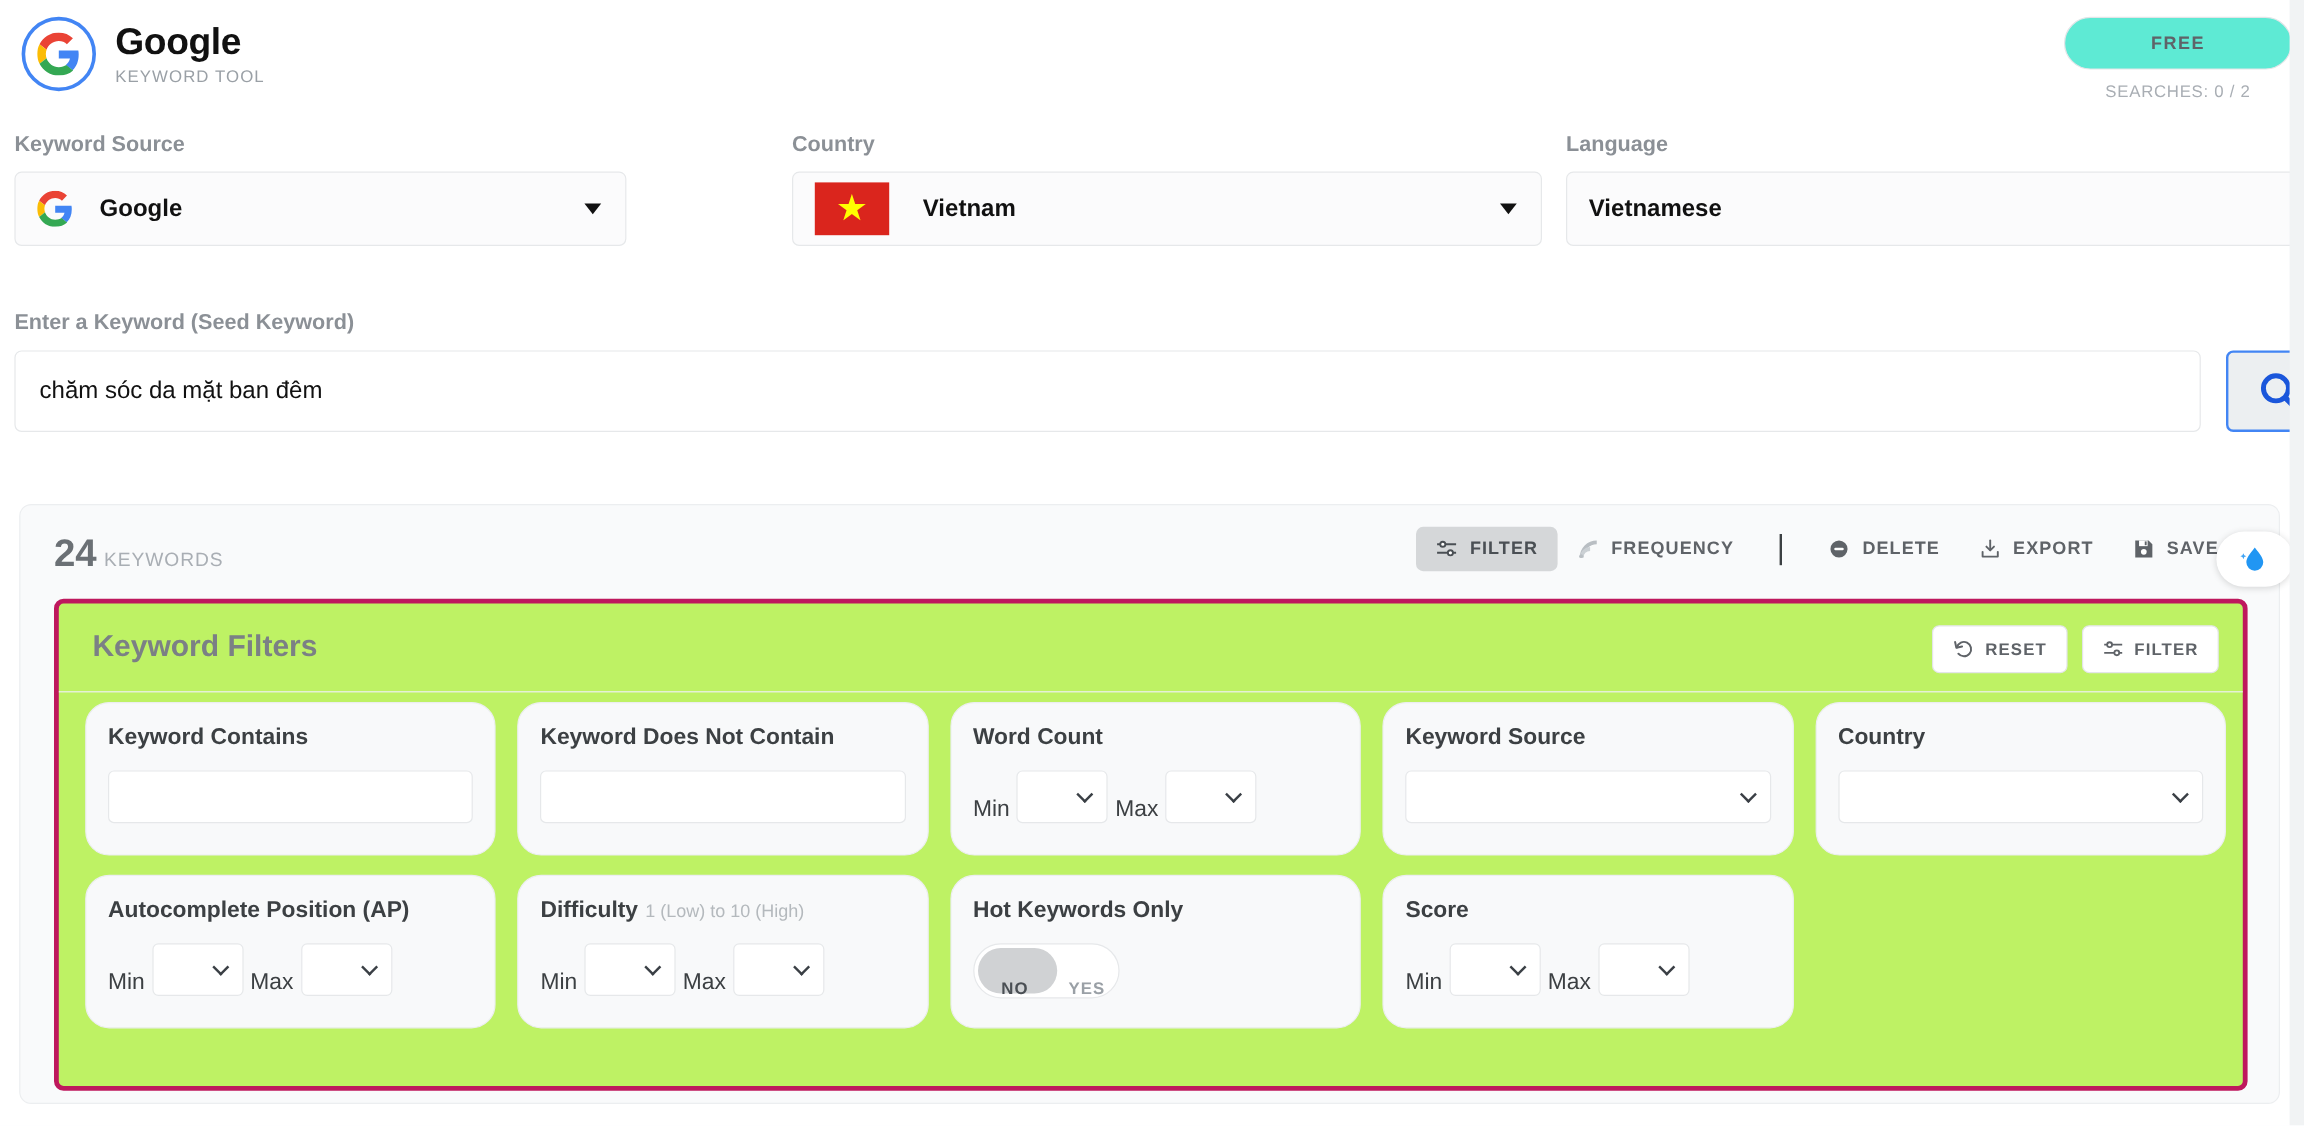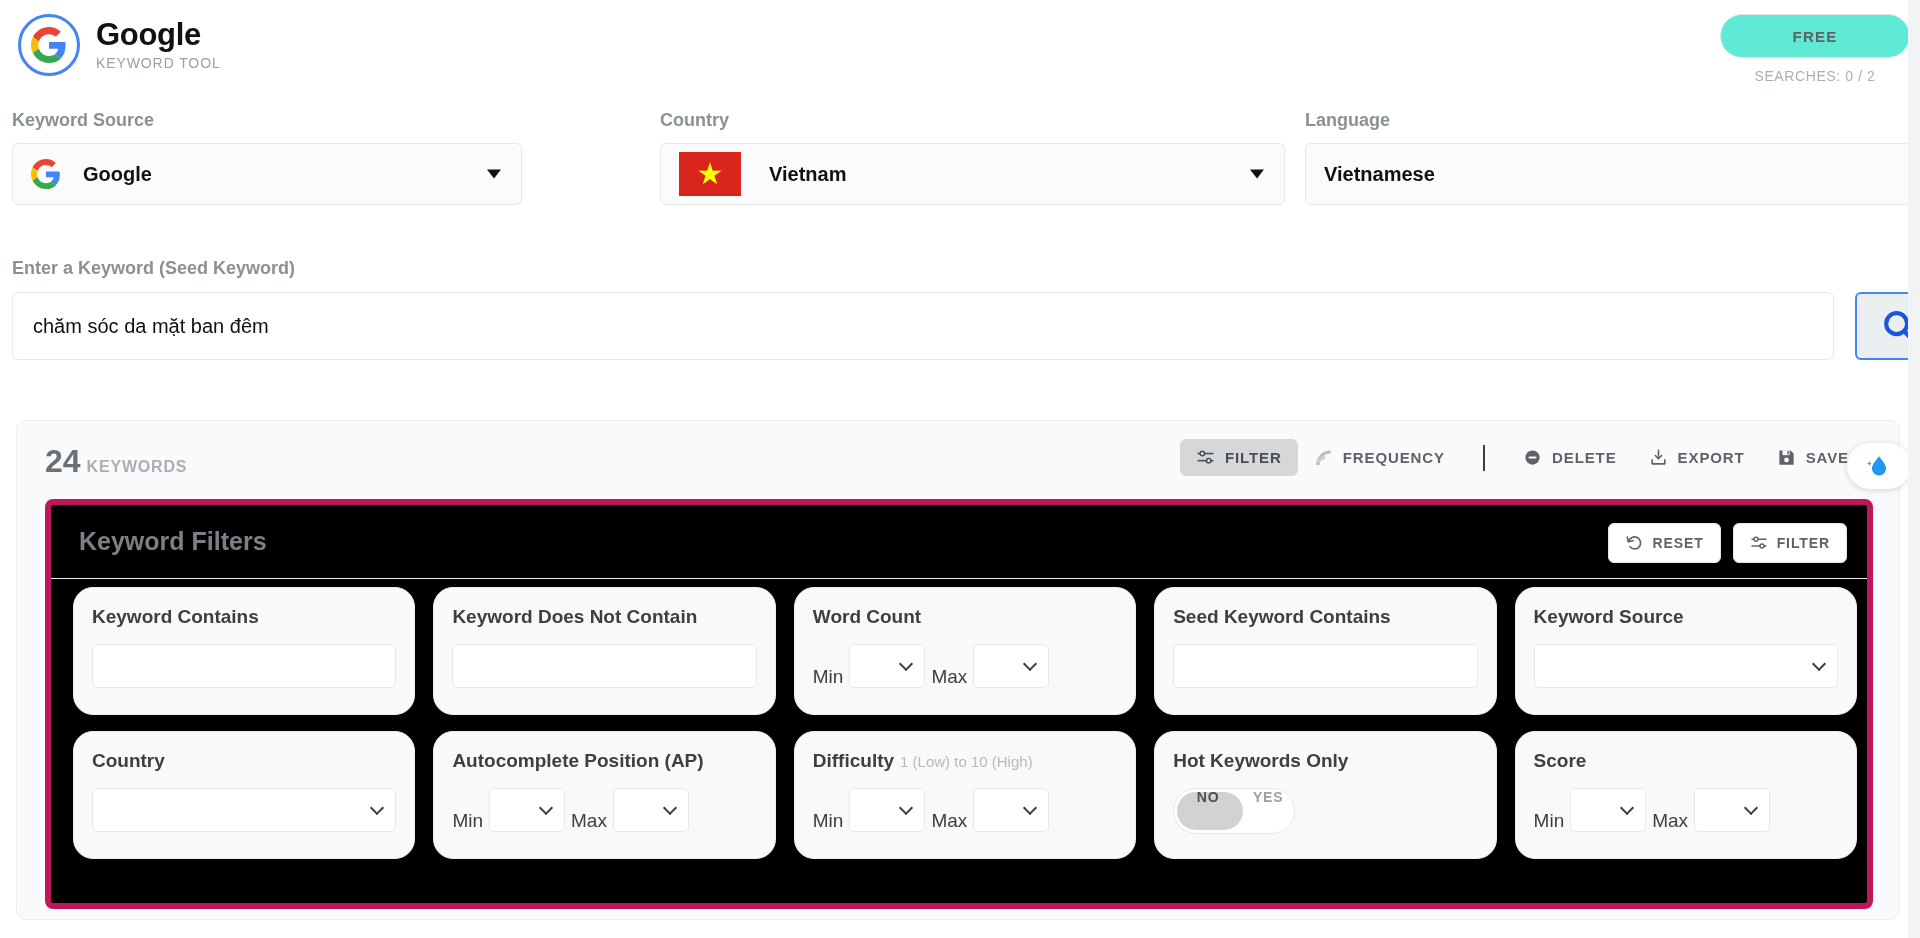--- a/index.html
+++ b/index.html
@@ -80,42 +80,42 @@
   }
   .search-btn svg { width: 38px; height: 38px; }
 
   
   .results-card {
     position: absolute; left: 16px; top: 420px; width: 1884px; height: 500px;
     background: #f9fafb; border: 1px solid #eceef0; border-radius: 10px;
   }
   .results-head { position: relative; height: 72px; }
   .kw-count { position: absolute; left: 28px; top: 22px; font-size: 32px; font-weight: bold; color: #6b7075; }
-  .kw-count small { font-size: 16px; font-weight: bold; color: #a9aeb4; letter-spacing: 0.8px; margin-left: 6px; text-align: right; }
+  .kw-count small { font-size: 16px; font-weight: normal; color: #a9aeb4; letter-spacing: 0.8px; margin-left: 6px; text-align: right; }
 
   .tools { position: absolute; right: 34px; top: 18px; display: flex; align-items: center; gap: 0px; }
   .tool {
     display: flex; align-items: center; gap: 10px; padding: 9px 16px; border-radius: 6px;
     font-size: 15px; font-weight: bold; letter-spacing: 0.9px; color: #5f6368; cursor: pointer;
   }
   .tool.active { background: #d5d7d9; color: #4a4f54; }
   .tool svg { width: 19px; height: 19px; flex: 0 0 auto; }
   .tool-divider { width: 2px; height: 26px; background: #3c4043; margin: 0 22px; }
 
   .drop-fab {
     position: absolute; right: -12px; top: 22px; width: 64px; height: 46px;
     background: #fff; border-radius: 23px; box-shadow: 0 1px 6px rgba(0,0,0,0.16);
     display: flex; align-items: center; justify-content: center; cursor: pointer;
   }
   .drop-fab svg { width: 26px; height: 26px; }
 
   
   .filters-panel {
     position: absolute; left: 28px; top: 78px; width: 1828px; height: 410px;
-    background: #000000; border: 6px solid #be185d; border-radius: 8px;
+    background: #bef264; border: 4px solid #be185d; border-radius: 8px;
   }
   .filters-head { position: relative; height: 74px; border-bottom: 1px solid #eef0f2; }
   .filters-title { position: absolute; left: 28px; top: 22px; font-size: 25px; font-weight: bold; color: #7b8085; }
   .filters-actions { position: absolute; right: 20px; top: 18px; display: flex; gap: 12px; justify-content: center; }
   .ghost-btn {
     display: flex; align-items: center; gap: 9px; height: 40px; padding: 0 16px;
     border: 1px solid #e3e5e8; border-radius: 6px; background: #fff;
     font-size: 14px; font-weight: bold; letter-spacing: 0.9px; color: #5f6368; cursor: pointer;
   }
   .ghost-btn svg { width: 18px; height: 18px; }
@@ -144,21 +144,21 @@
     width: 76px; height: 44px; border: 1px solid #e6e8ea; border-radius: 5px; background: #fff;
     position: relative; cursor: pointer;
   }
   .chev {
     position: absolute; right: 13px; top: 50%; width: 10px; height: 10px;
     transform: translateY(-70%) rotate(45deg);
     border-right: 2px solid #3a3f45; border-bottom: 2px solid #3a3f45;
   }
   .toggle {
     width: 122px; height: 46px; border: 1px solid #e6e8ea; border-radius: 23px; background: #fff;
-    display: flex; align-items: flex-start; position: relative; cursor: pointer;
+    display: flex; align-items: flex-end; position: relative; cursor: pointer;
   }
   .toggle .knob {
     position: absolute; left: 3px; top: 3px; width: 66px; height: 38px; border-radius: 19px;
     background: #d0d2d4;
   }
   .toggle .t-no, .toggle .t-yes {
     position: relative; z-index: 2; font-size: 14px; font-weight: bold; letter-spacing: 0.8px;
     text-align: center;
   }
   .toggle .t-no { width: 69px; color: #4a4f54; }
@@ -337,21 +337,20 @@
             <span>Min</span>
             <div class="fselect-sm">
               <span class="chev"></span>
             </div>
             <span>Max</span>
             <div class="fselect-sm">
               <span class="chev"></span>
             </div>
           </div>
         </div>
-        <div class="fcard"><div class="fcard-label"><span>Seed Keyword Contains</span></div><input class="ftext" style=""></div>
         <div class="fcard">
           <div class="fcard-label"><span>Keyword Source</span></div>
           <div class="fselect-wide">
             <span class="chev"></span>
           </div>
         </div>
         <div class="fcard">
           <div class="fcard-label"><span>Country</span></div>
           <div class="fselect-wide">
             <span class="chev"></span>

